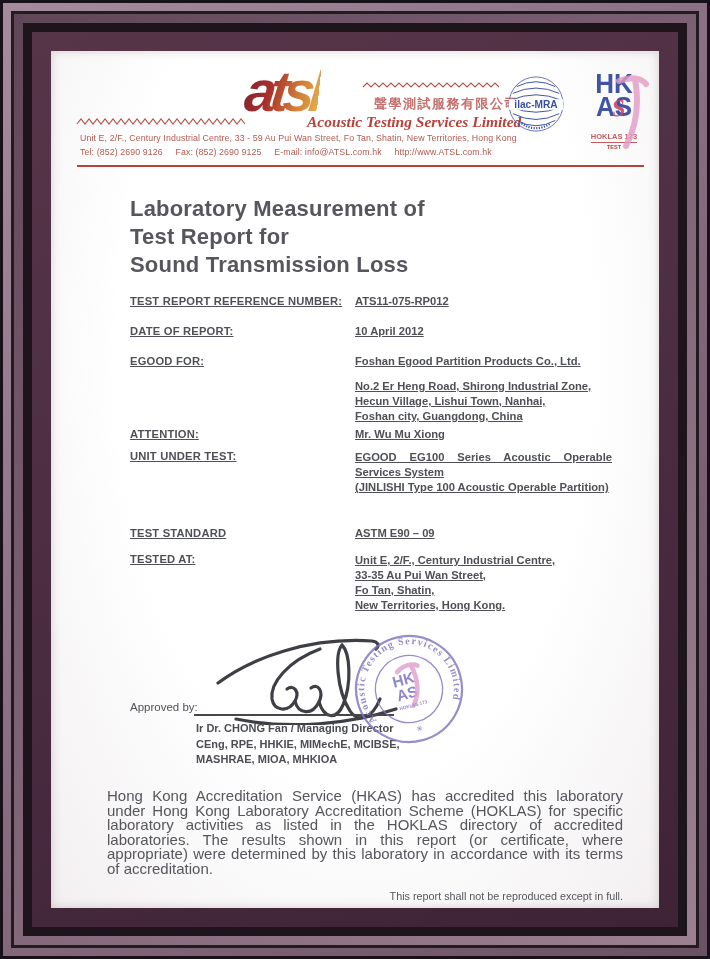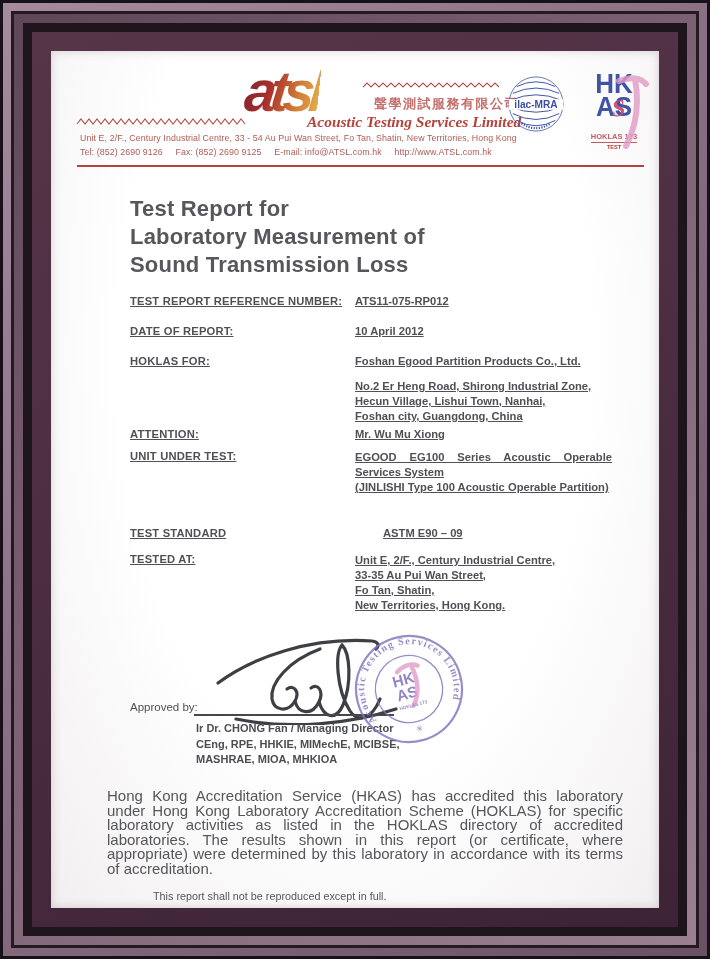--- a/index.html
+++ b/index.html
@@ -39,32 +39,32 @@
   .hoklas-test{font-size:5.5px;font-weight:bold;color:#c0392b;margin-top:1px;}
   
   .title{margin:24px 0 0 79px;font-size:22px;font-weight:bold;color:#56565c;line-height:28px;letter-spacing:.2px;}
   
   .fields{margin:16px 0 0 79px;width:482px;text-decoration:underline;}
   .frow{display:flex;align-items:flex-start;font-size:11.2px;font-weight:bold;line-height:13px;color:#4f5056;}
   .frow .lbl{width:225px;flex:none;letter-spacing:.2px;}
   .frow .val{width:257px;flex:none;}
   .pre{white-space:pre-line;line-height:15px;}
   .just p{margin:0;text-align:justify;line-height:15px;}
-  .mb17{margin-bottom:17px;}.mb13{margin-bottom:13px;gap:28px;}.mb11{margin-bottom:11px;}
+  .mb17{margin-bottom:17px;}.mb13{margin-bottom:13px;}.mb11{margin-bottom:11px;}
   .mb9{margin-bottom:9px;}.mb4{margin-bottom:4px;}.mb32{margin-bottom:32px;}
   
   .approval{position:relative;margin:30px 0 0 79px;height:122px;}
   .approved-lbl{position:absolute;left:0;top:58px;font-size:11.5px;color:#4f5056;}
   .sig-svg{position:absolute;left:68px;top:-14px;}
   .sig-line{position:absolute;left:64px;top:71px;width:200px;border-top:2.2px solid #46464b;}
   .sig-names{position:absolute;left:66px;top:78px;font-size:11px;font-weight:bold;line-height:15.5px;color:#4c4d53;}
   .stamp{position:absolute;left:223px;top:-10px;opacity:.82;}
   
   .accred{margin:24px 36px 0 56px;font-size:15px;line-height:14.5px;text-align:justify;color:#55565c;}
-  .note{margin:14px 36px 0 102px;font-size:10.8px;color:#55565c;}
+  .note{margin:14px 36px 0 102px;font-size:10.8px;color:#55565c;text-align:right;}
   .bottom-row{margin:13px 36px 0 79px;display:flex;justify-content:space-between;font-size:10.8px;color:#55565c;}
 </style>
 </head>
 <body>
 
 <div class="scene">
   <div class="frame">
     <div class="bevel1"></div>
     <div class="dline1"></div>
     <div class="bevel2"></div>
@@ -80,21 +80,21 @@
 
         <div class="logo-atsl">atsl</div>
 
         <svg class="wave" style="left:283px;top:8px" width="140" height="12" viewBox="0 0 140 12">
           <path d="M1,8 l4,-4 l4,4 l4,-4 l4,4 l4,-4 l4,4 l4,-4 l4,4 l4,-4 l4,4 l4,-4 l4,4 l4,-4 l4,4 l4,-4 l4,4 l4,-4 l4,4 l4,-4 l4,4 l4,-4 l4,4 l4,-4 l4,4 l4,-4 l4,4 l4,-4 l4,4 l4,-4 l4,4 l4,-4 l4,4 l4,-4 l4,4" fill="none" stroke="#b5524c" stroke-width="1.1"></path>
         </svg>
 
         <div class="cn-name">聲學測試服務有限公司</div>
         <div class="en-name">Acoustic Testing Services Limited</div>
 
-        <div class="addr addr1">Unit E, 2/F., Century Industrial Centre, 33 - 54 Au Pui Wan Street, Fo Tan, Shatin, New Territories, Hong Kong</div>
+        <div class="addr addr1">Unit E, 2/F., Century Industrial Centre, 33 - 59 Au Pui Wan Street, Fo Tan, Shatin, New Territories, Hong Kong</div>
         <div class="addr addr2">Tel: (852) 2690 9126     Fax: (852) 2690 9125     E-mail: info@ATSL.com.hk     http://www.ATSL.com.hk</div>
 
         <div class="red-rule"></div>
 
         <svg class="ilac" width="58" height="58" viewBox="0 0 60 60">
           <g fill="none" stroke="#3b4fa2" stroke-width="1">
             <circle cx="30" cy="30" r="28" stroke-width=".8"></circle>
             <path d="M4,26 Q30,15 56,26"></path>
             <path d="M6,19 Q30,8 54,19"></path>
             <path d="M10,12 Q30,2 50,12"></path>
@@ -118,36 +118,36 @@
               </g>
             </svg>
             <span class="hkas-s">S</span>
           </div>
           <div class="hoklas">HOKLAS 173</div>
           <div class="hoklas-test">TEST</div>
         </div>
       </div>
 
       <div class="title">
+        <div>Laboratory Measurement of</div>
         <div>Test Report for</div>
-        <div>Laboratory Measurement of</div>
         <div>Sound Transmission Loss</div>
       </div>
 
       <div class="fields">
         <div class="frow mb17">
           <div class="lbl">TEST REPORT REFERENCE NUMBER:</div>
           <div class="val">ATS11-075-RP012</div>
         </div>
         <div class="frow mb17">
           <div class="lbl">DATE OF REPORT:</div>
           <div class="val">10 April 2012</div>
         </div>
         <div class="frow mb11">
-          <div class="lbl">HOKLAS FOR:</div>
+          <div class="lbl">EGOOD FOR:</div>
           <div class="val">Foshan Egood Partition Products Co., Ltd.</div>
         </div>
         <div class="frow mb4">
           <div class="lbl"></div>
           <div class="val pre">No.2 Er Heng Road, Shirong Industrial Zone,
 Hecun Village, Lishui Town, Nanhai,
 Foshan city, Guangdong, China</div>
         </div>
         <div class="frow mb9">
           <div class="lbl">ATTENTION:</div>

